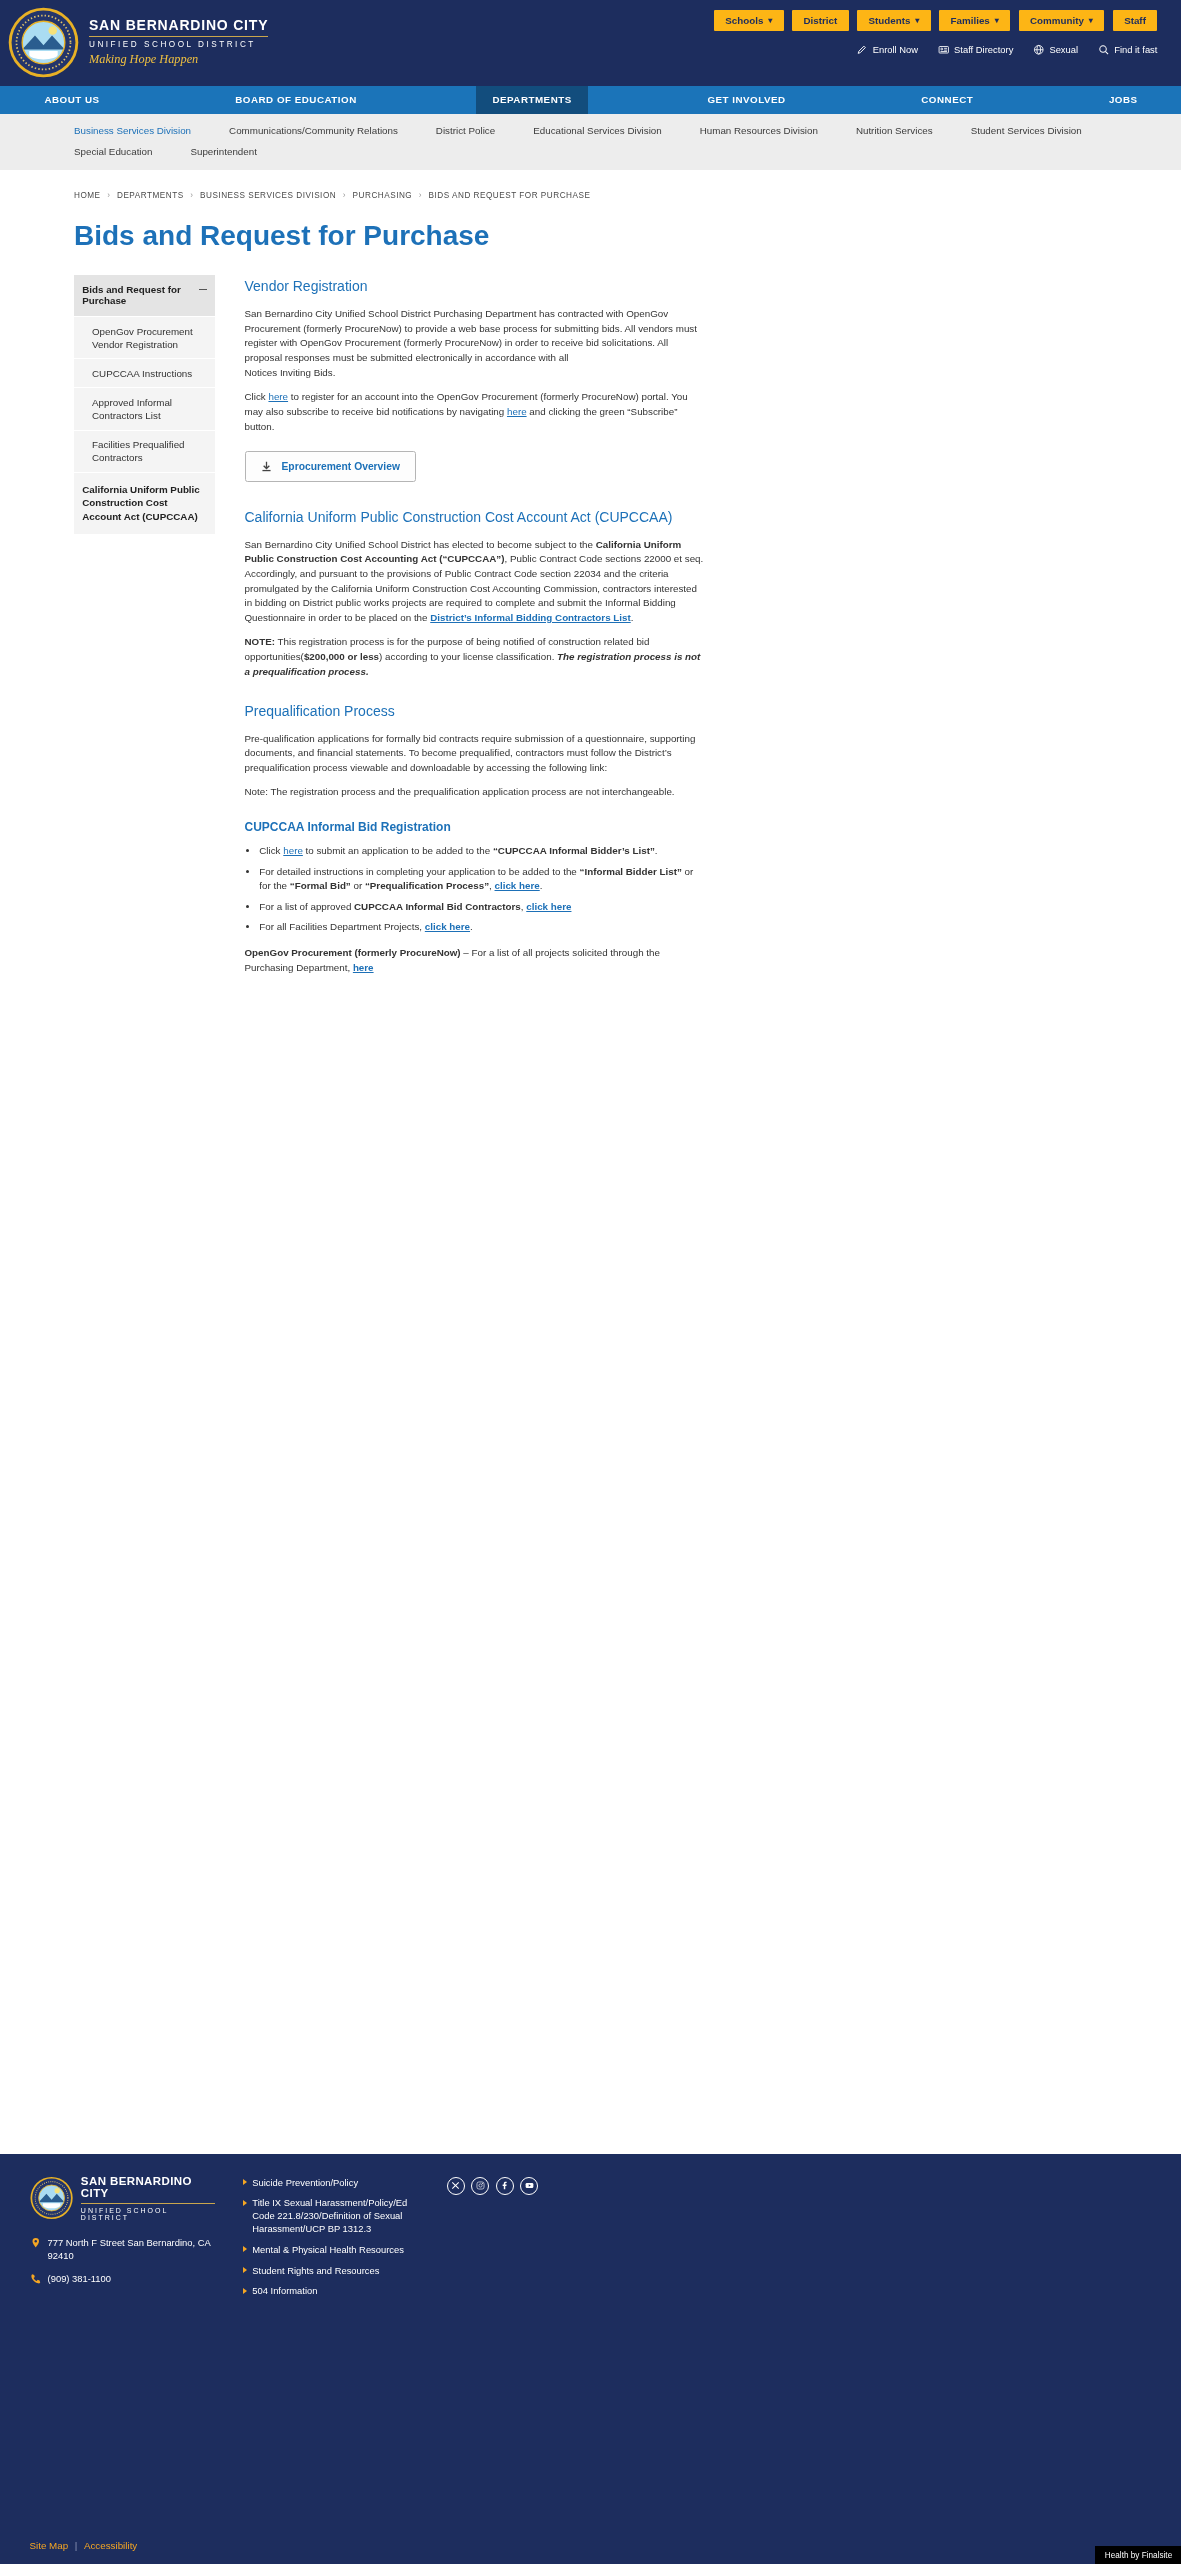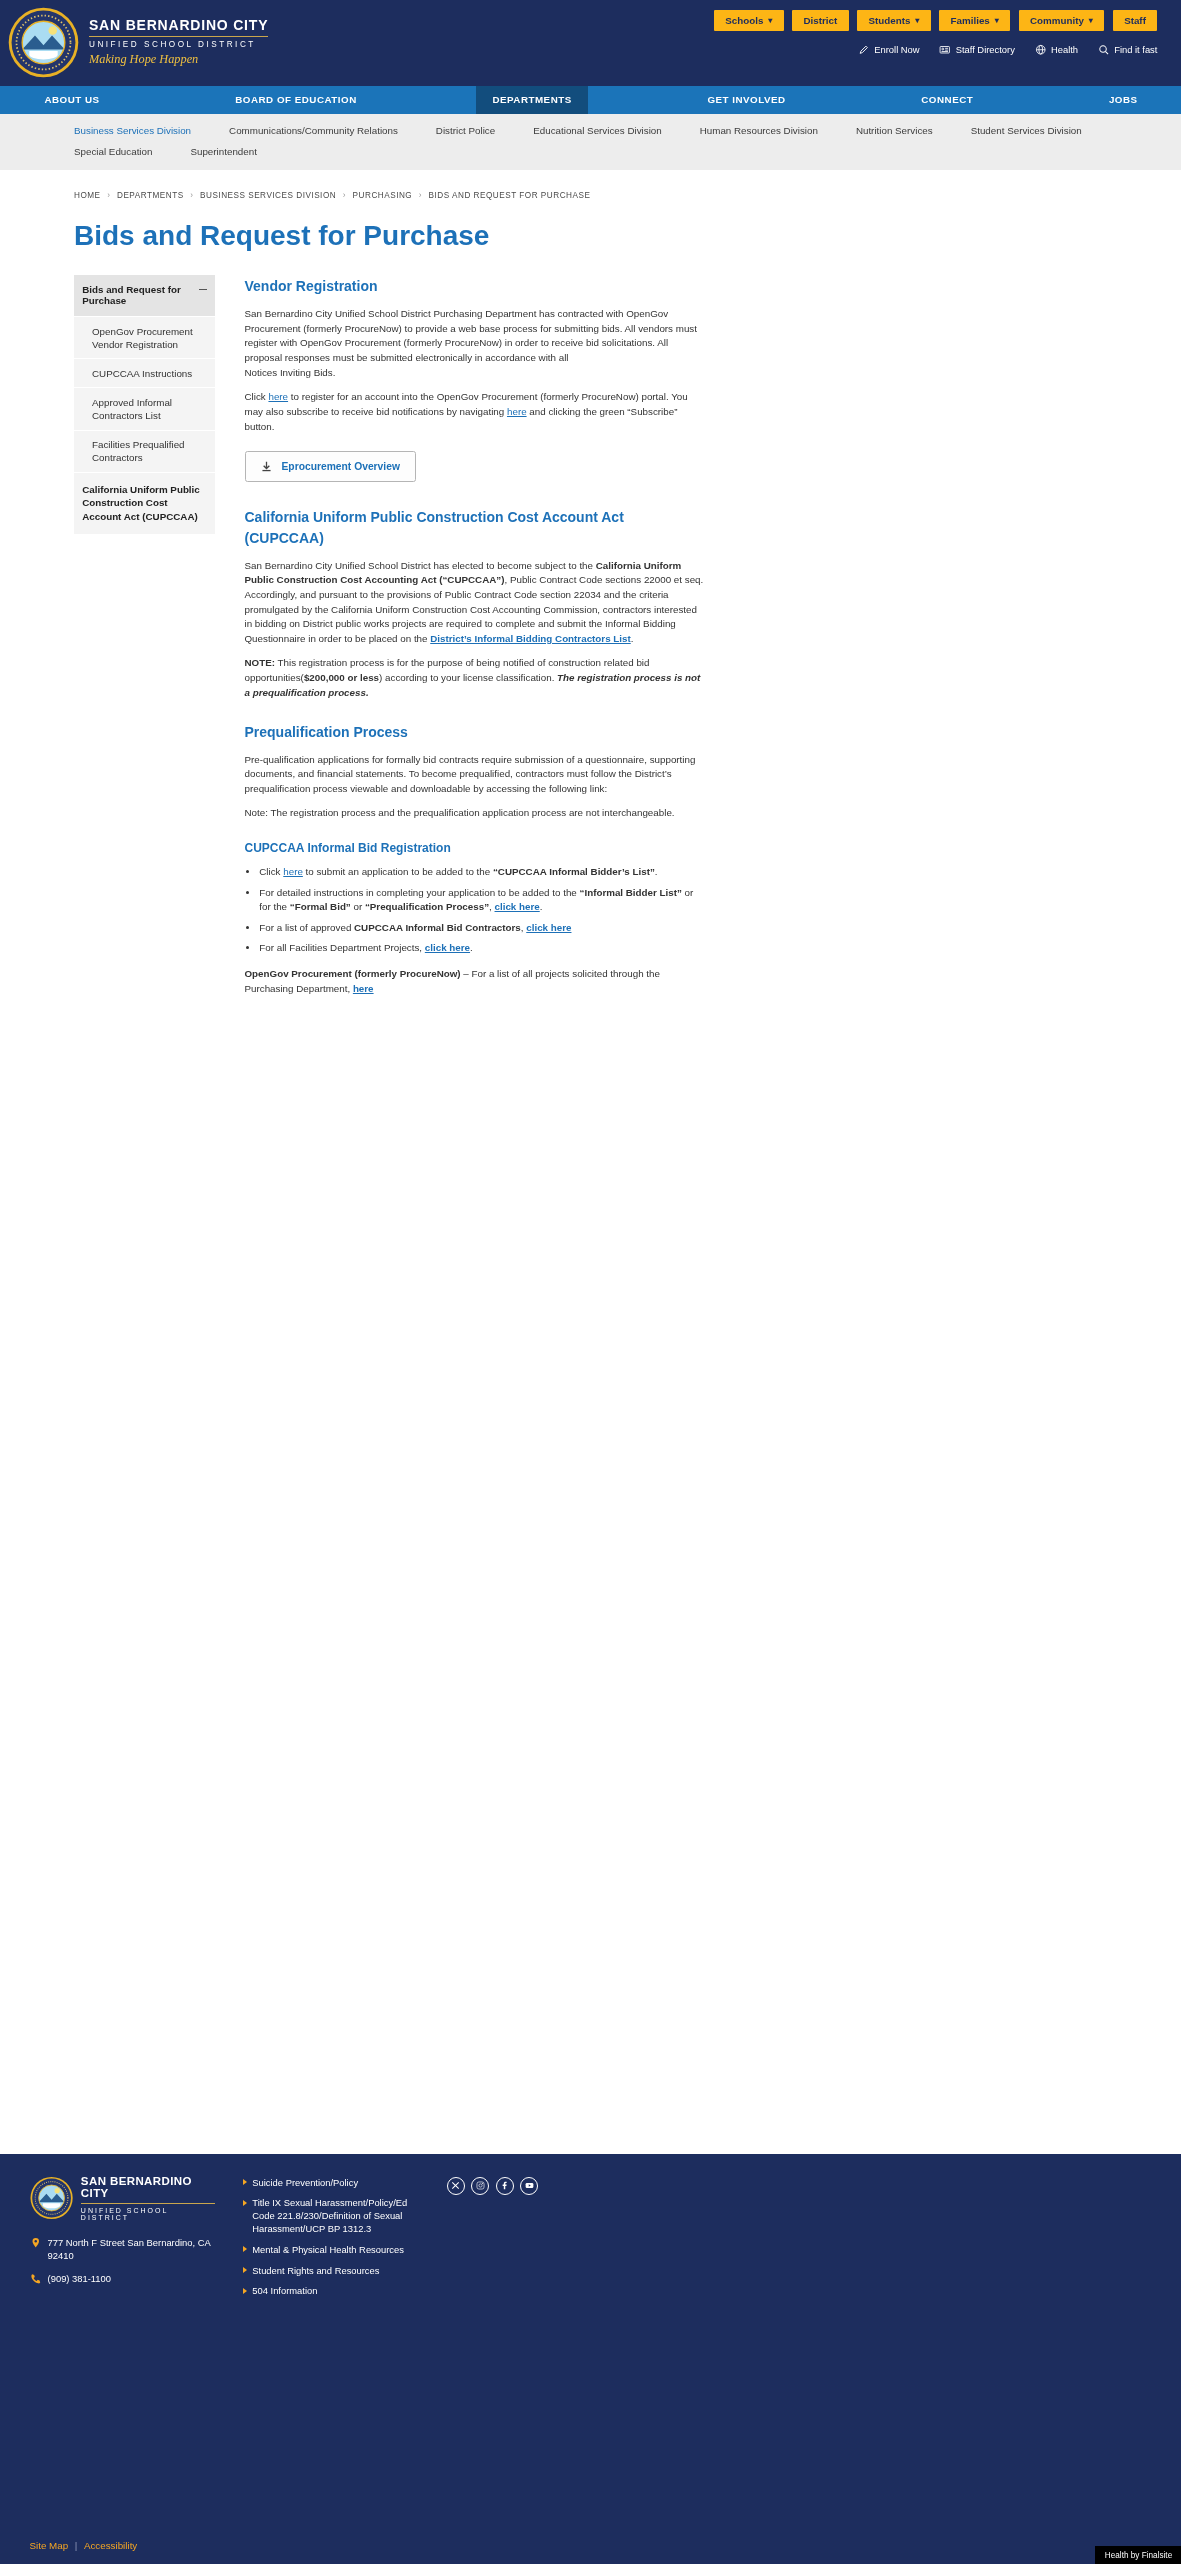--- a/index.html
+++ b/index.html
@@ -54,21 +54,21 @@
   
   .page-body { display:flex; align-items:flex-start; gap:29.5px; margin-left:74px; min-height:1879px; }
 
   .sidebar { width:141px; flex-shrink:0; background:#f4f4f4; font-size:9.8px; }
   .side-top { background:#e4e4e4; padding:9.8px 8.2px; font-weight:bold; color:#222; display:flex; justify-content:space-between; align-items:flex-start; gap:4.9px; }
   .minus-icon { width:8.2px; border-top:1.6px solid #555; margin-top:4.9px; flex-shrink:0; }
   .side-sub { display:block; padding:7.4px 8.2px 7.4px 18px; color:#333; border-top:0.8px solid #fff; line-height:1.35; }
   .side-item-bold { display:block; padding:9.8px 8.2px; font-weight:bold; color:#222; border-top:0.8px solid #fff; line-height:1.4; }
 
   .article { width:460px; font-size:9.8px; line-height:1.5; color:#333; padding-bottom:33px; }
-  .section-heading { color:#1d71b8; font-size:14px; font-weight:bold; margin:21.3px 0 9.8px; }
+  .section-heading { color:#1d71b8; font-size:14px; font-weight:normal; margin:21.3px 0 9.8px; }
   .section-heading.first { margin-top:1.6px; }
   .sub-heading { color:#1d71b8; font-size:12px; font-weight:bold; margin:18px 0 8.2px; }
   .article p { margin-bottom:9.8px; }
   .article a.inline { color:#1d70b7; text-decoration:underline;margin-top:20px; }
   .article .b { font-weight:bold; }
   .article .bi { font-weight:bold; font-style:italic; }
   .btn-eproc {
     display:inline-flex; align-items:center; gap:8.2px;
     border:0.8px solid #b5b5b5; background:#fdfdfd; border-radius:2.5px;
     padding:8.2px 14.8px; color:#1d71b8; font-size:10.3px; font-weight:bold;
@@ -156,21 +156,21 @@
             <path d="M8.5 6h4M8.5 8.5h4M3.5 10.5h9"></path>
           </svg>
         <span>Staff Directory</span>
       </a>
       <a class="util-item">
         <svg viewBox="0 0 16 16" fill="none" stroke="#fff" stroke-width="1.2">
             <circle cx="8" cy="8" r="6"></circle>
             <ellipse cx="8" cy="8" rx="2.6" ry="6"></ellipse>
             <path d="M2 8h12"></path>
           </svg>
-        <span>Health</span>
+        <span>Sexual</span>
       </a>
       <a class="util-item">
         <svg viewBox="0 0 16 16" fill="none" stroke="#fff" stroke-width="1.4">
             <circle cx="7" cy="7" r="4.5"></circle>
             <path d="M10.5 10.5L14 14"></path>
           </svg>
         <span>Find it fast</span>
       </a>
     </div>
   </div>

